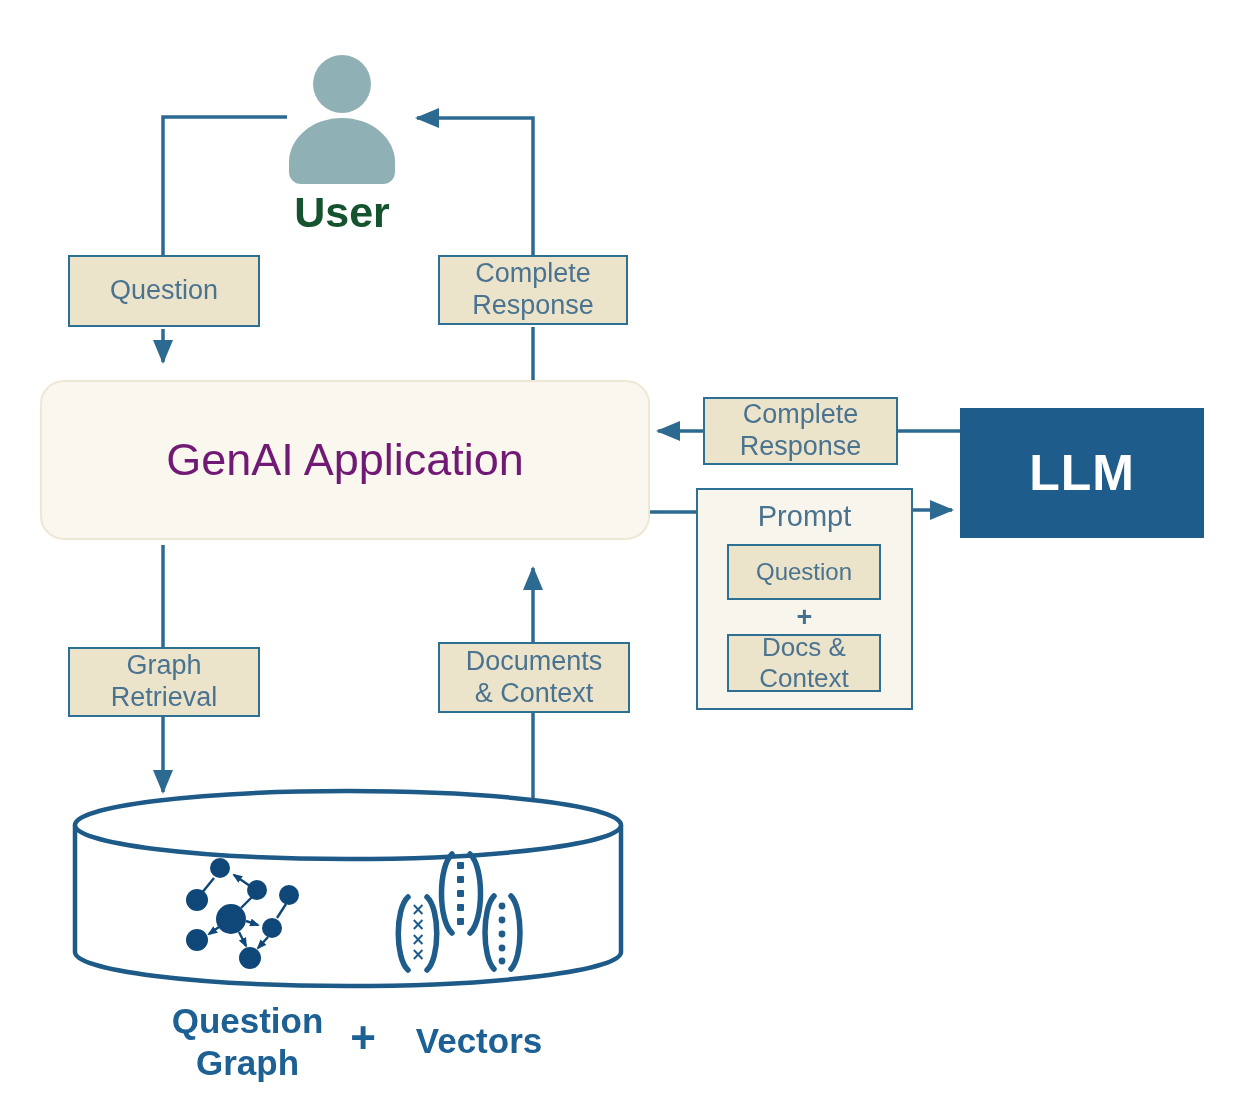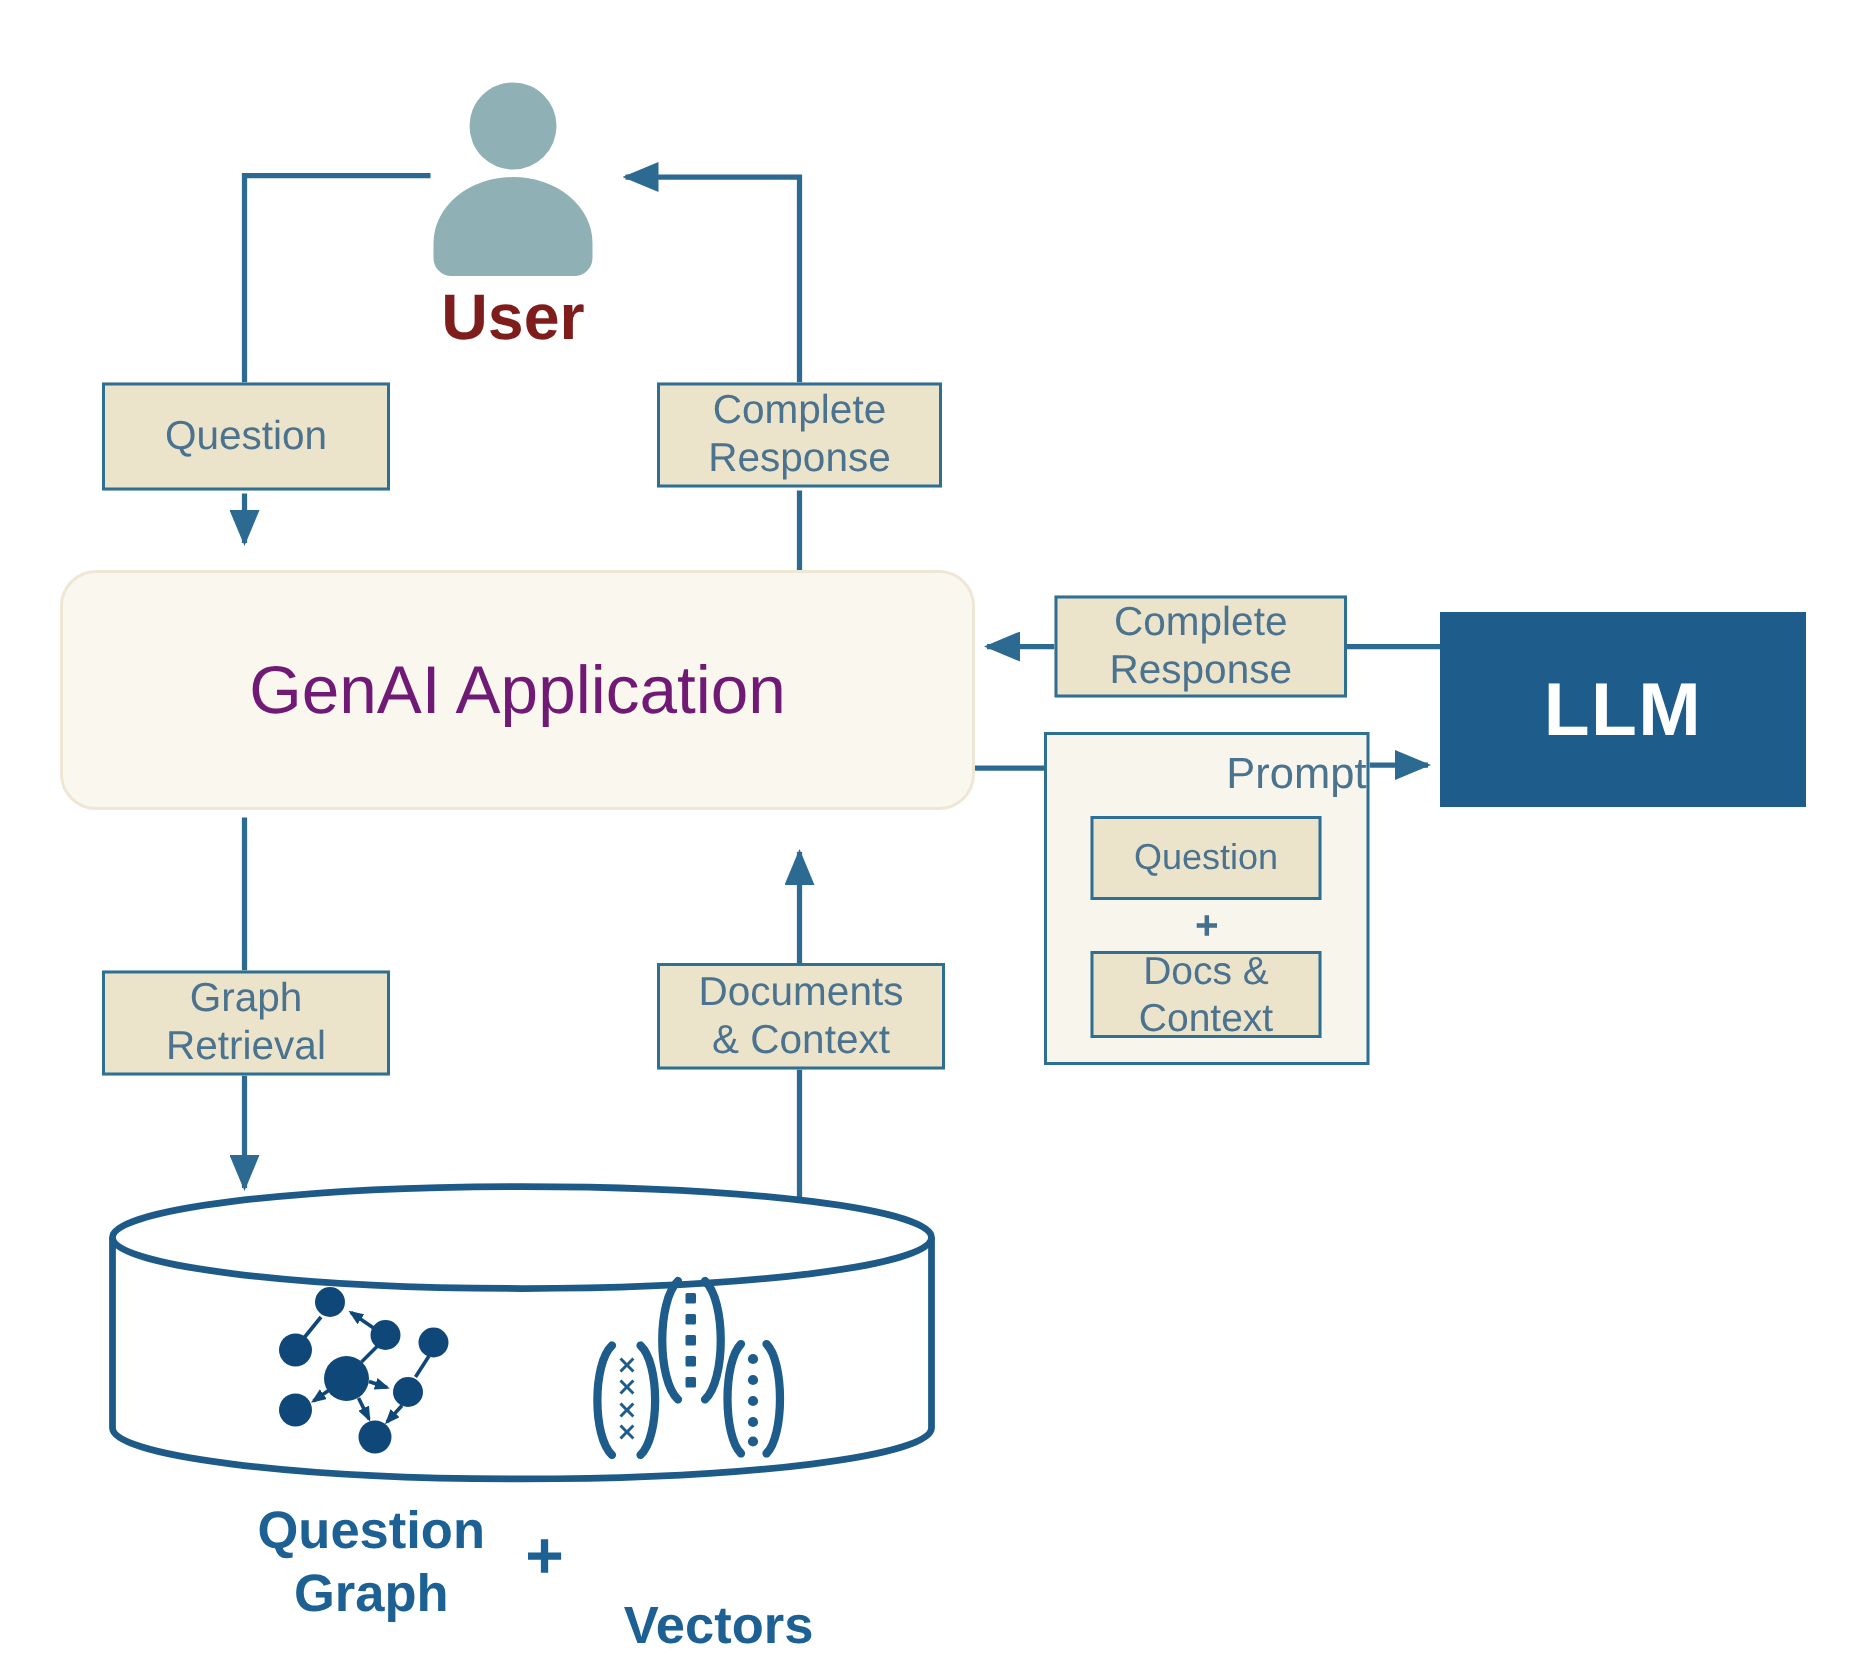--- a/index.html
+++ b/index.html
@@ -44,41 +44,41 @@
   }
   .prompt{
     position:absolute;
     left:696px;top:488px;width:217px;height:222px;
     background:#f8f5ec;
     border:2.5px solid #2e6f94;
     box-sizing:border-box;
   }
   .prompt-title{
     position:absolute;left:0;top:10px;width:100%;
-    text-align:right;font-size:29px;color:#4a7390;
+    text-align:center;font-size:29px;color:#4a7390;
   }
   .prompt-inner{
     position:absolute;
     left:29px;width:154px;
     background:#ece3cb;
     border:2.5px solid #2e6f94;
     color:#4a7390;
     display:flex;align-items:center;justify-content:center;
     text-align:center;
     box-sizing:border-box;
     line-height:1.2;
   }
   .prompt-plus{
     position:absolute;left:0;top:112px;width:100%;
     text-align:center;font-size:27px;font-weight:bold;color:#43708e;
   }
   .user-label{
     position:absolute;left:242px;top:188px;width:200px;
     text-align:center;
-    font-size:43px;font-weight:bold;color:#7f1d1d;
+    font-size:43px;font-weight:bold;color:#14532d;
   }
   .store-label{
     position:absolute;
     font-weight:bold;color:#1d6094;
     text-align:center;
     font-size:35px;line-height:1.2;
   }
 </style>
 </head>
 <body>
@@ -209,15 +209,15 @@
   <div class="bbox" style="left:68px;top:647px;width:192px;height:70px;">
     <span>Graph Retrieval</span>
   </div>
 
   <div class="bbox" style="left:438px;top:642px;width:192px;height:71px;padding:2px 24px;">
     <span>Documents &amp; Context</span>
   </div>
 
   <div class="store-label" style="left:150px;top:1000px;width:195px;">Question Graph</div>
   <div class="store-label" style="left:333px;top:1012px;width:60px;font-size:44px;">+</div>
-  <div class="store-label" style="left:404px;top:1020px;width:150px;margin-top:43px;">Vectors</div>
+  <div class="store-label" style="left:404px;top:1020px;width:150px;">Vectors</div>
 
 </div>
 
 </body></html>

